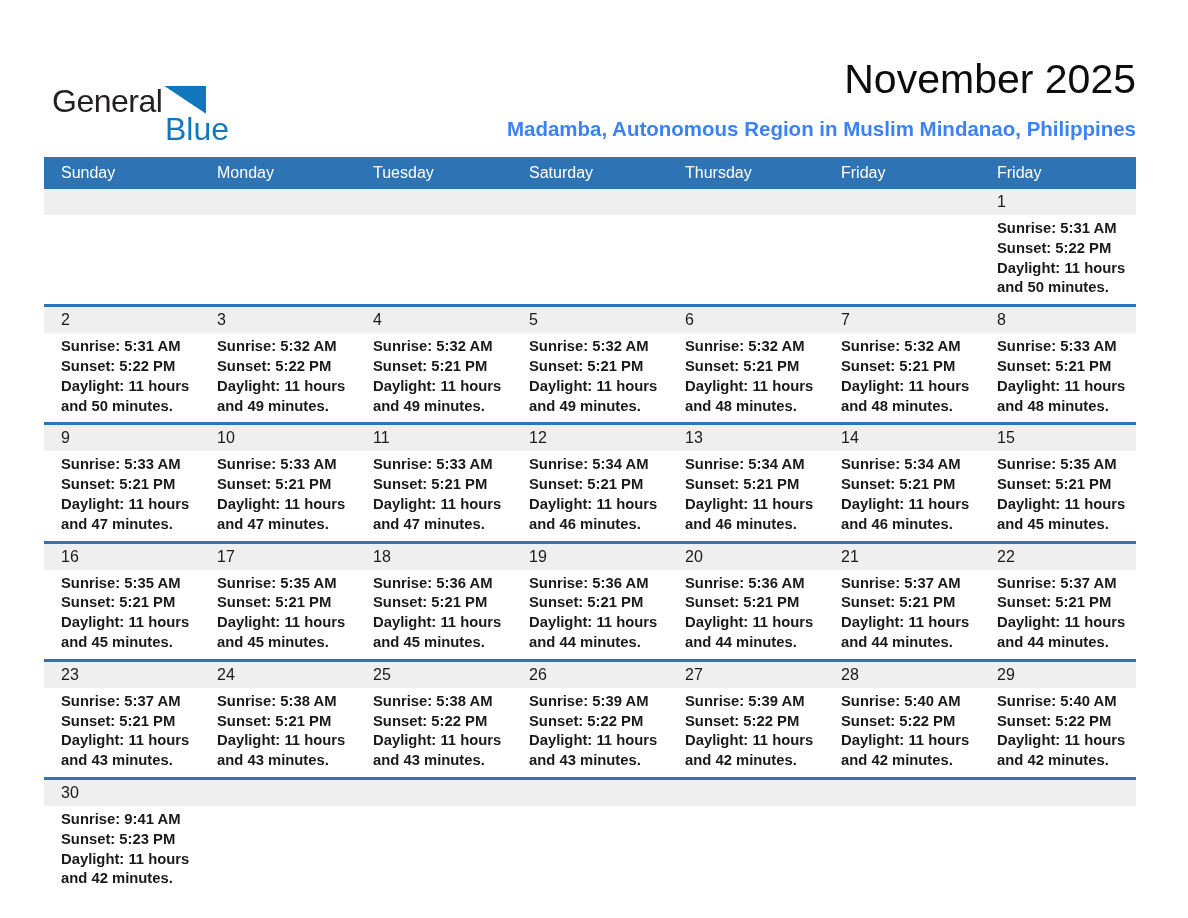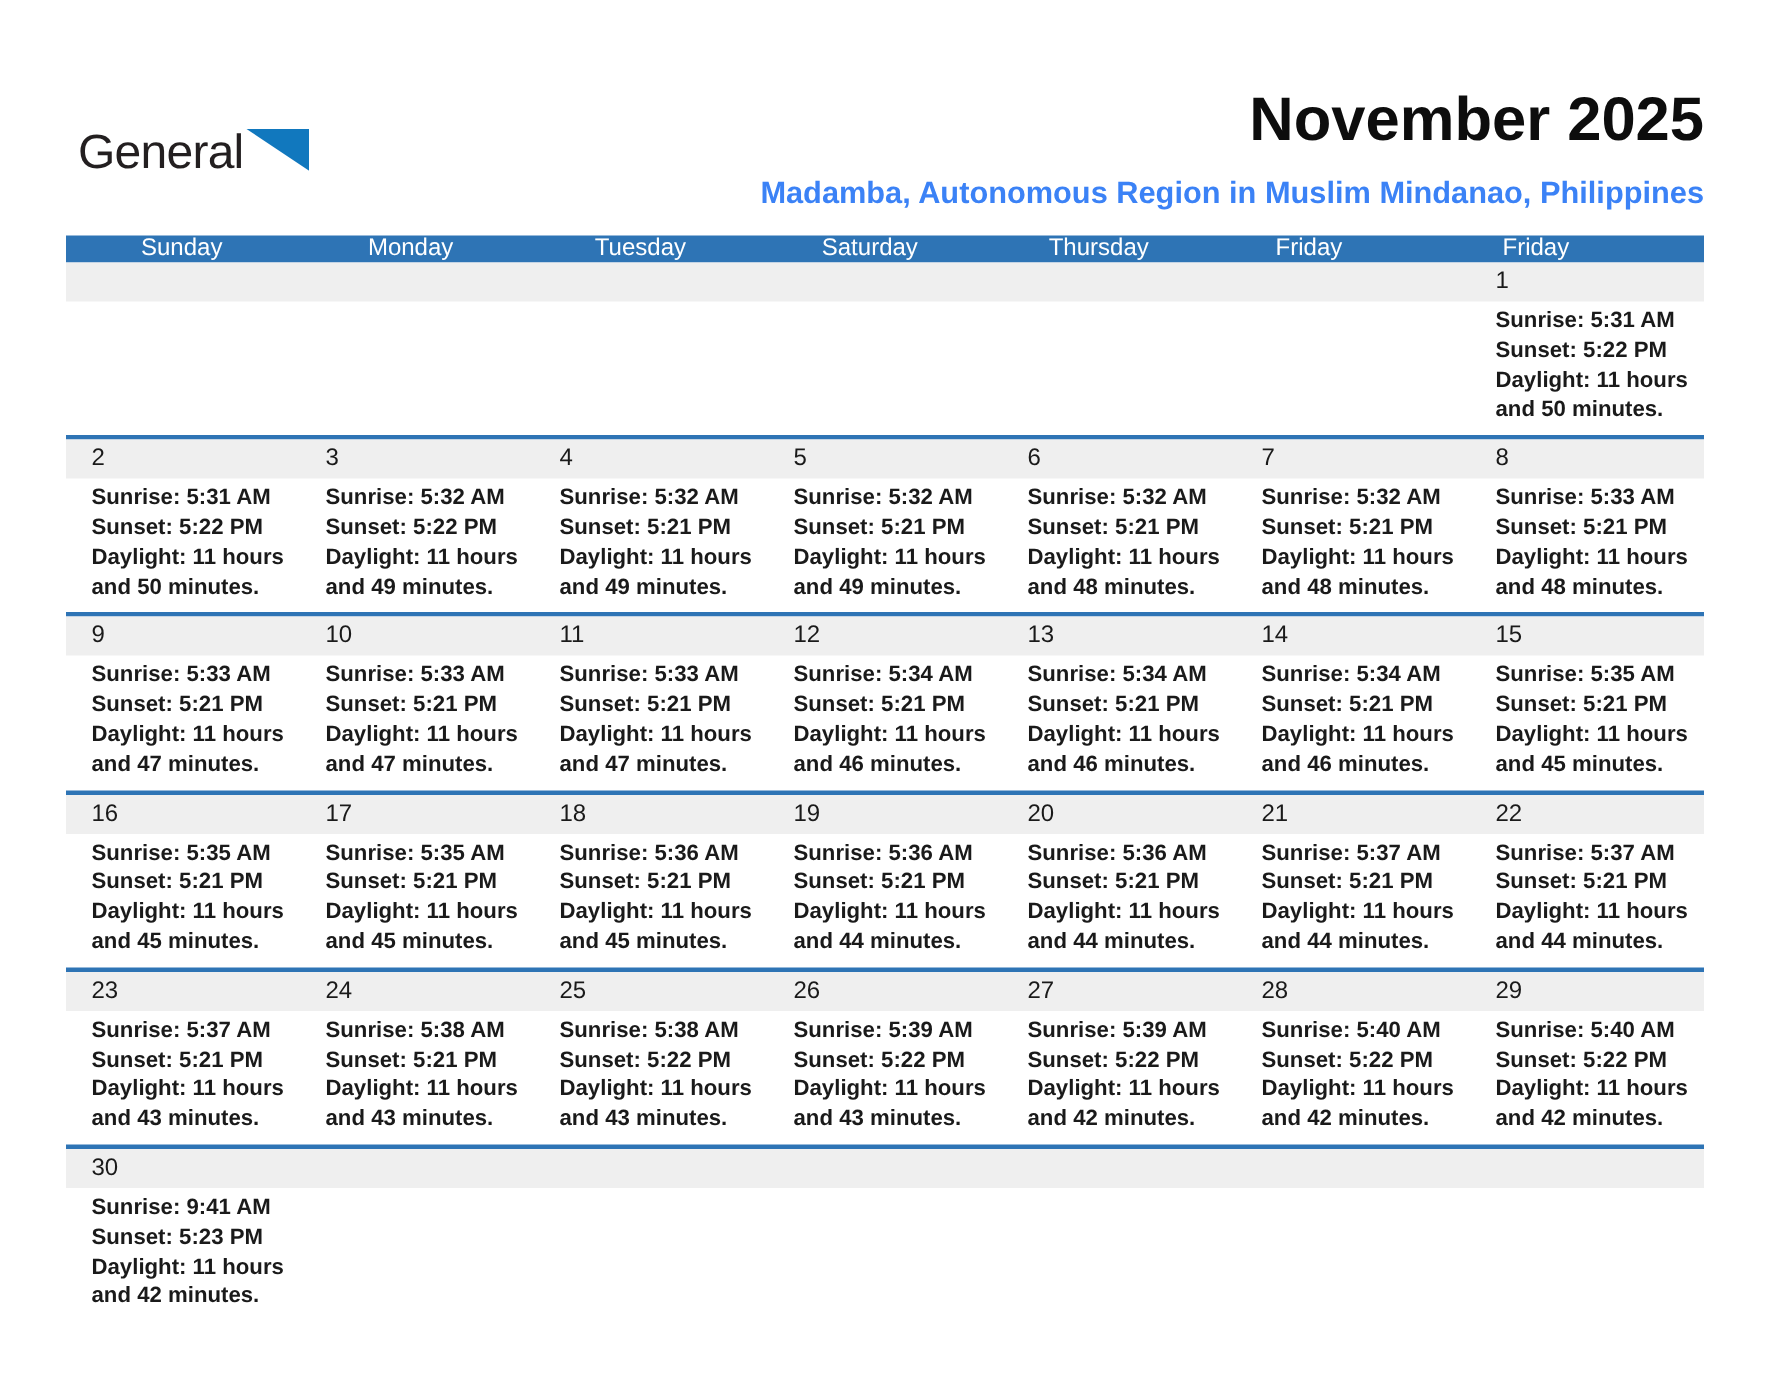--- a/index.html
+++ b/index.html
@@ -23,45 +23,46 @@
   
   .logo{position:absolute;left:52px;top:72px;width:260px;margin-top:12px;}
   .logo-top{display:flex;align-items:flex-start;}
   .logo-general{font-size:32px;color:#231F20;letter-spacing:-0.5px;line-height:34px;}
   .logo-triangle{width:42px;height:28px;margin-left:2px;margin-top:2px;
     background:var(--logo-blue);
     clip-path:polygon(0 0,100% 0,100% 100%);}
   .logo-blue-text{font-size:32px;color:var(--logo-blue);line-height:30px;margin-left:113px;margin-top:-4px;}
 
   
-  .month-title{position:absolute;top:56px;right:52px;font-size:41px;font-weight:700;color:#0d0d0d;}
+  .month-title{position:absolute;top:56px;right:52px;font-size:41px;font-weight:400;color:#0d0d0d;}
   .location-subtitle{position:absolute;top:117px;right:52px;font-size:20.5px;font-weight:700;color:#3b82f6;}
 
   
   .calendar{position:absolute;left:44px;top:157px;width:1092px;}
-  .weekday-row{display:flex;background:var(--header-bg);height:18px;align-items:center;padding-left:33px;}
+  .weekday-row{display:flex;background:var(--header-bg);height:32px;align-items:center;}
   .weekday{width:156px;color:#ffffff;font-size:16px;padding-left:17px;}
 
   .week-row{display:flex;border-bottom:3px solid var(--line-blue);min-height:106px;}
   .week-row.last{border-bottom:none;}
   .cell{width:156px;}
   .daynum{height:26px;line-height:26px;background:var(--strip-bg);
     font-size:16px;padding-left:17px;color:#1a1a1a;}
   .lines{padding:4px 6px 6px 17px;font-size:14.8px;line-height:19.8px;color:#1a1a1a;font-weight:bold;}
 </style>
 </head>
 <body>
 
 <div class="page">
 
   <div class="logo">
     <div class="logo-top">
       <span class="logo-general">General</span>
       <span class="logo-triangle"></span>
     </div>
+    <div class="logo-blue-text">Blue</div>
   </div>
 
   <div class="month-title">November 2025</div>
   <div class="location-subtitle">Madamba, Autonomous Region in Muslim Mindanao, Philippines</div>
 
   <div class="calendar">
     <div class="weekday-row">
         <div class="weekday">Sunday</div>
         <div class="weekday">Monday</div>
         <div class="weekday">Tuesday</div>

